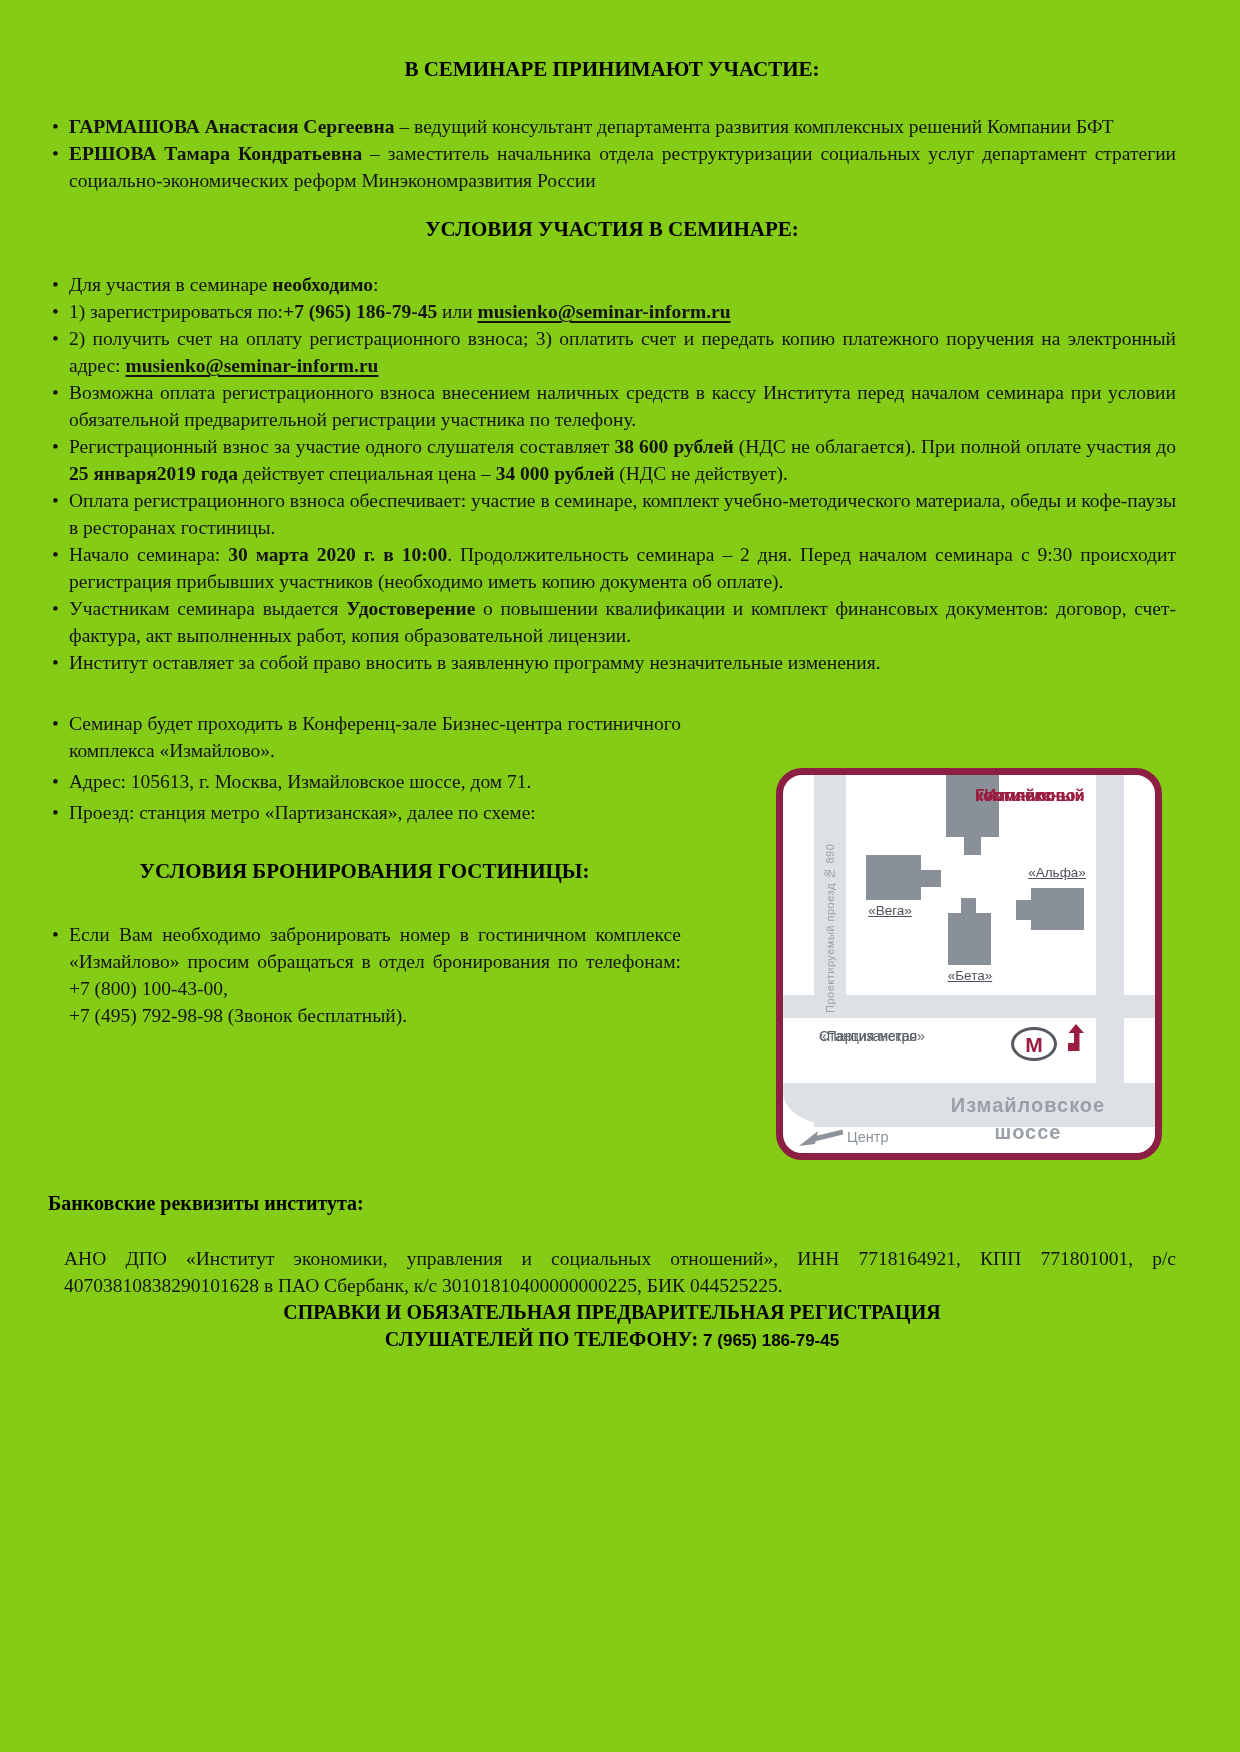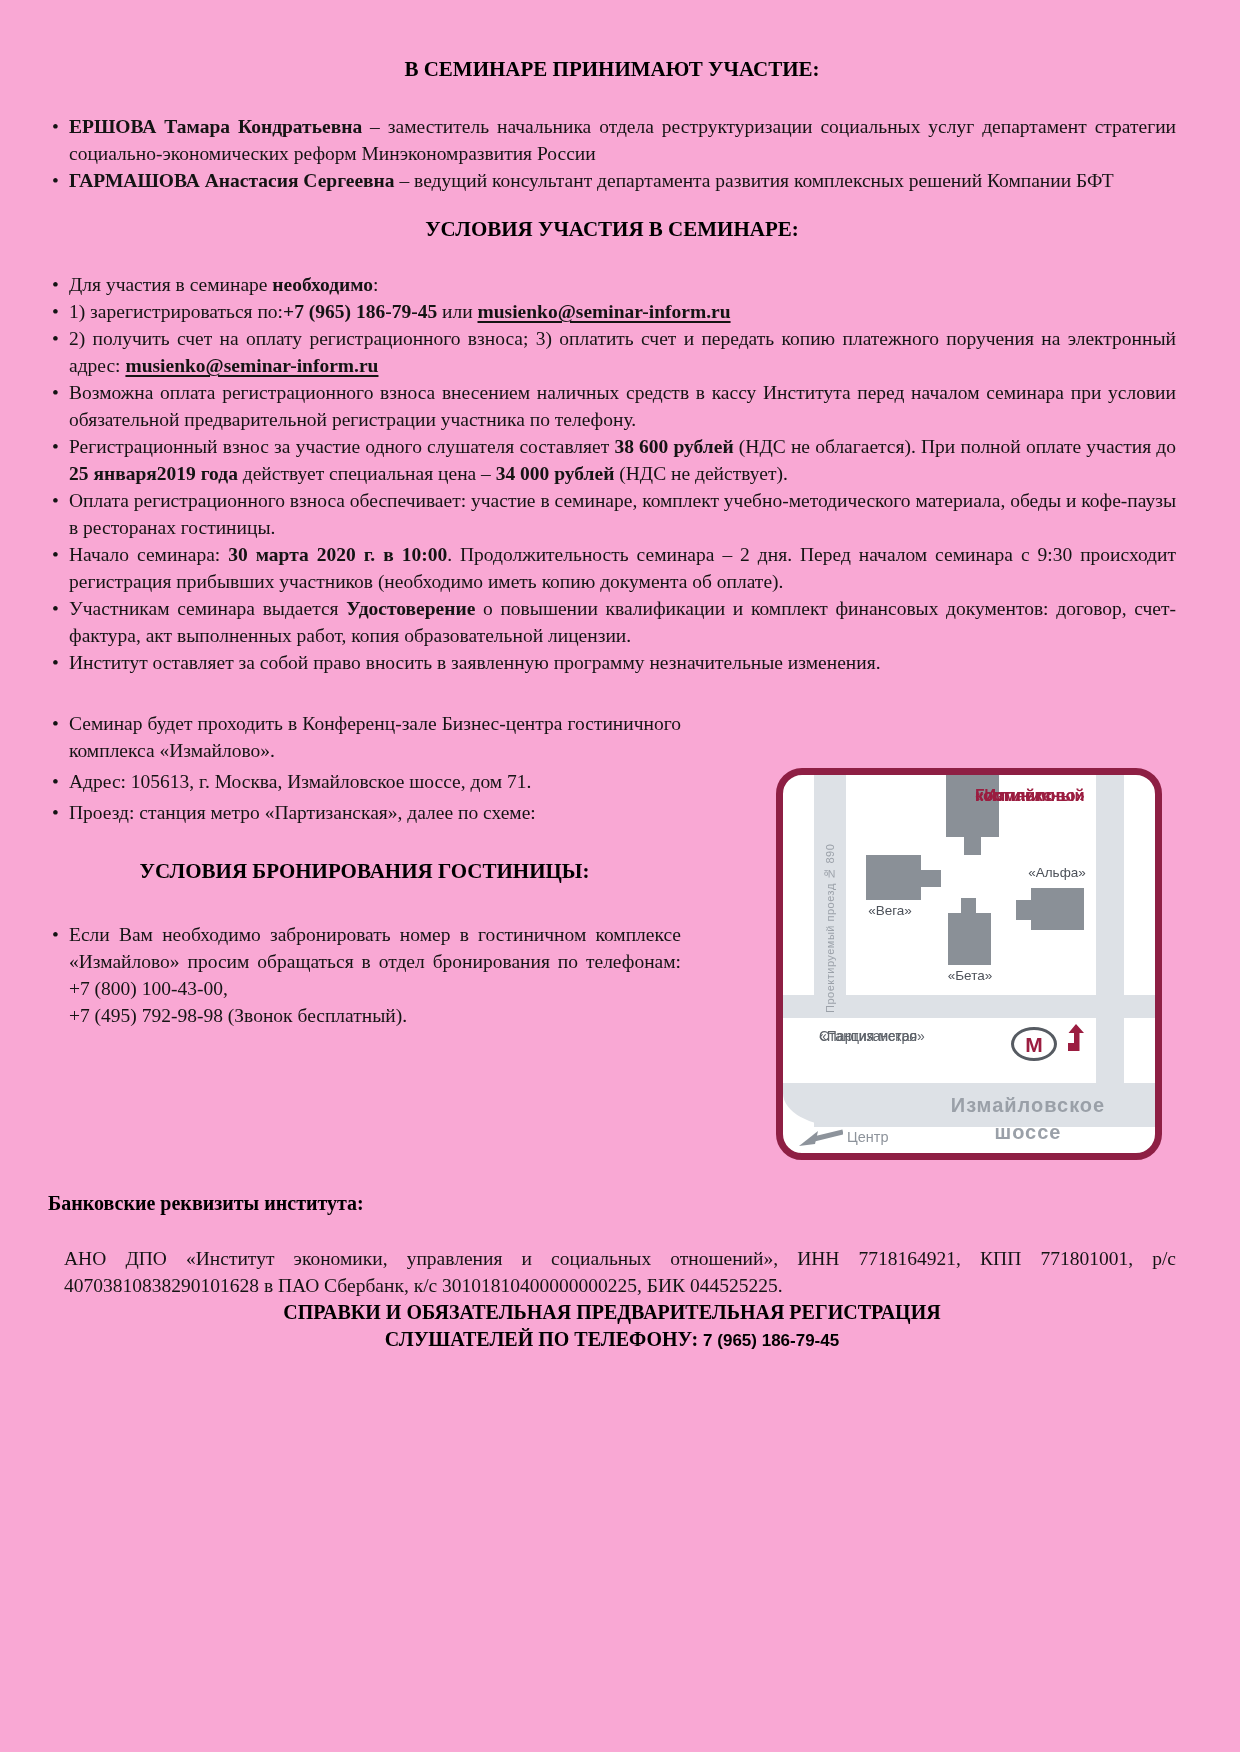--- a/index.html
+++ b/index.html
@@ -1,21 +1,21 @@
 <!DOCTYPE html>
 <html><head>
 <meta charset="utf-8">
 <style>
   html,body{margin:0;padding:0;background:#ffffff;}
   .page{
     position:relative;
     width:1240px;height:1752px;
     box-sizing:border-box;
     padding:56px 64px 0 48px;
-    background:#f9a8d4;
+    background:#84cc16;
     font-family:"Liberation Serif", serif;
     font-size:19.5px;
     line-height:27px;
     color:#141414;
     overflow:hidden;
   }
   .h{font-weight:bold;text-align:center;font-size:21px;line-height:27px;color:#000;}
   .h1{margin:0;}
   .h2{margin-top:22px;}
   .h3{margin-top:120px;}
@@ -64,21 +64,21 @@
   }
   .bld{background:#8a9097;z-index:6;}
   .b-top{left:163px;top:0;width:53px;height:62px;}
   .b-top-notch{left:181px;top:62px;width:17px;height:18px;}
   .b-vega{left:83px;top:80px;width:55px;height:45px;}
   .b-vega-tab{left:138px;top:95px;width:20px;height:17px;}
   .b-beta{left:165px;top:138px;width:43px;height:52px;}
   .b-beta-notch{left:178px;top:123px;width:15px;height:15px;}
   .b-alfa{left:248px;top:113px;width:53px;height:42px;}
   .b-alfa-tab{left:233px;top:125px;width:15px;height:20px;}
-  .map-lbl{z-index:7;font-size:13.5px;color:#4d525a;text-align:center;line-height:16px;}
+  .map-lbl{z-index:7;font-size:13.5px;color:#4d525a;text-align:center;line-height:16px;text-decoration:underline;}
   .lbl-vega{left:70px;top:128px;width:74px;}
   .lbl-beta{left:153px;top:193px;width:68px;}
   .lbl-alfa{left:236px;top:90px;width:76px;}
   .map-title{
     right:2px;top:10px;width:178px;z-index:7;
     color:#9b1d40;font-weight:bold;font-size:16.5px;line-height:21px;text-align:center;
   }
   .station-text{left:36px;top:251px;width:184px;z-index:5;font-size:14px;color:#5d6269;text-align:center;line-height:20px;}
   .metro-badge{
     left:228px;top:252px;width:46px;height:34px;z-index:5;
@@ -92,22 +92,22 @@
   .center-arrow{left:16px;top:352px;z-index:5;}
 </style>
 </head>
 <body>
 
 <div class="page">
 
   <div class="h h1">В СЕМИНАРЕ ПРИНИМАЮТ УЧАСТИЕ:</div>
 
   <ul class="ul1">
+    <li><span class="b">ГАРМАШОВА Анастасия Сергеевна</span><span> – </span><span>ведущий консультант департамента развития комплексных решений Компании БФТ</span></li>
     <li><span class="b">ЕРШОВА Тамара Кондратьевна</span><span> – </span><span>заместитель начальника отдела реструктуризации социальных услуг департамент стратегии социально-экономических реформ Минэкономразвития России</span></li>
-    <li><span class="b">ГАРМАШОВА Анастасия Сергеевна</span><span> – </span><span>ведущий консультант департамента развития комплексных решений Компании БФТ</span></li>
   </ul>
 
   <div class="h h2">УСЛОВИЯ УЧАСТИЯ В СЕМИНАРЕ:</div>
 
   <ul class="ul2">
     <li><span>Для участия в семинаре </span><span class="b">необходимо</span><span>:</span></li>
     <li><span>1) зарегистрироваться по:</span><span class="b">+7 (965) 186-79-45</span><span> или </span><span class="bu">musienko@seminar-inform.ru</span></li>
     <li><span>2) получить счет на оплату регистрационного взноса; 3) оплатить счет и передать копию платежного поручения на электронный адрес: </span><span class="bu">musienko@seminar-inform.ru</span></li>
     <li><span>Возможна оплата регистрационного взноса внесением наличных средств в кассу Института перед началом семинара при условии обязательной предварительной регистрации участника по телефону.</span></li>
     <li><span>Регистрационный взнос за участие одного слушателя составляет </span><span class="b">38 600 рублей</span><span> (НДС не облагается). При полной оплате участия до </span><span class="b">25 января2019 года</span><span> действует специальная цена – </span><span class="b">34 000 рублей</span><span> (НДС не действует).</span></li>

